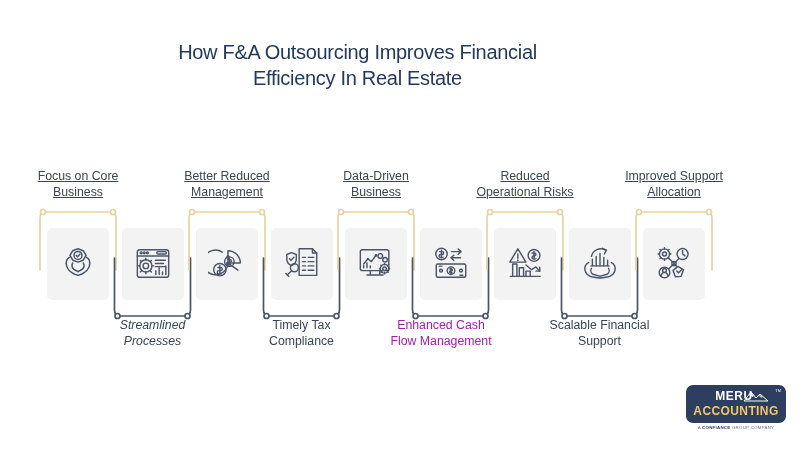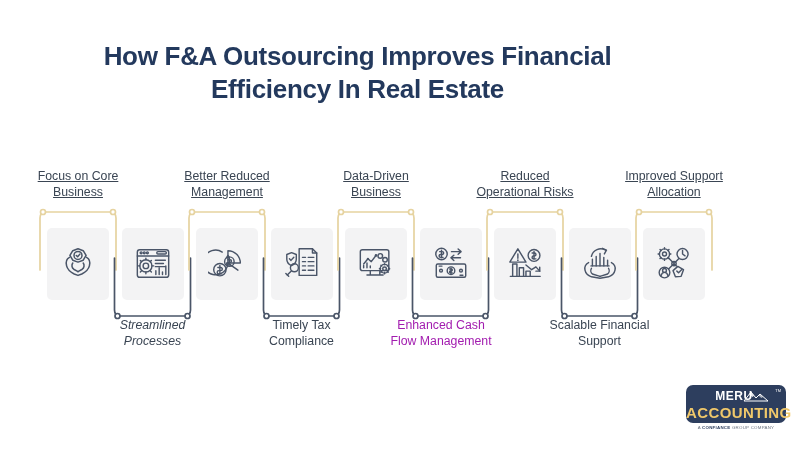--- a/index.html
+++ b/index.html
@@ -10,22 +10,22 @@
     overflow:hidden;
     position:relative;
   }
   #stage{position:relative;width:800px;height:450px;}
 
   
   .title{
     position:absolute;
     left:0;top:40px;width:715px;
     text-align:center;
-    font-size:26px;
-    font-weight:bold;
+    font-size:20px;
+    font-weight:normal;
     line-height:1.28;
     letter-spacing:-0.3px;
     color:#23395d;
     white-space:pre-line;
   }
 
   
   #flow{position:absolute;left:0;top:170px;width:800px;height:190px;}
   #connectors{position:absolute;left:0;top:0;width:800px;height:190px;}
 
@@ -64,21 +64,21 @@
     border-radius:7px;
   }
   .logo-meru{
     position:absolute;left:0;top:4px;width:96px;
     text-align:center;color:#ffffff;
     font-size:12px;font-weight:bold;letter-spacing:0.6px;
   }
   .logo-acct{
     position:absolute;left:0;top:19px;width:100px;
     text-align:center;color:#f0c86a;
-    font-size:15px;font-weight:bold;letter-spacing:0.4px;
+    font-size:12px;font-weight:bold;letter-spacing:0.4px;
   }
   .logo-mtn{position:absolute;right:17px;top:5px;}
   .logo-tm{
     position:absolute;right:5px;top:3px;
     color:#ffffff;font-size:4px;
   }
   .logo-tag{
     position:absolute;left:0;top:40px;width:100px;
     text-align:center;
     font-size:4.4px;color:#6b7380;letter-spacing:0.25px;

